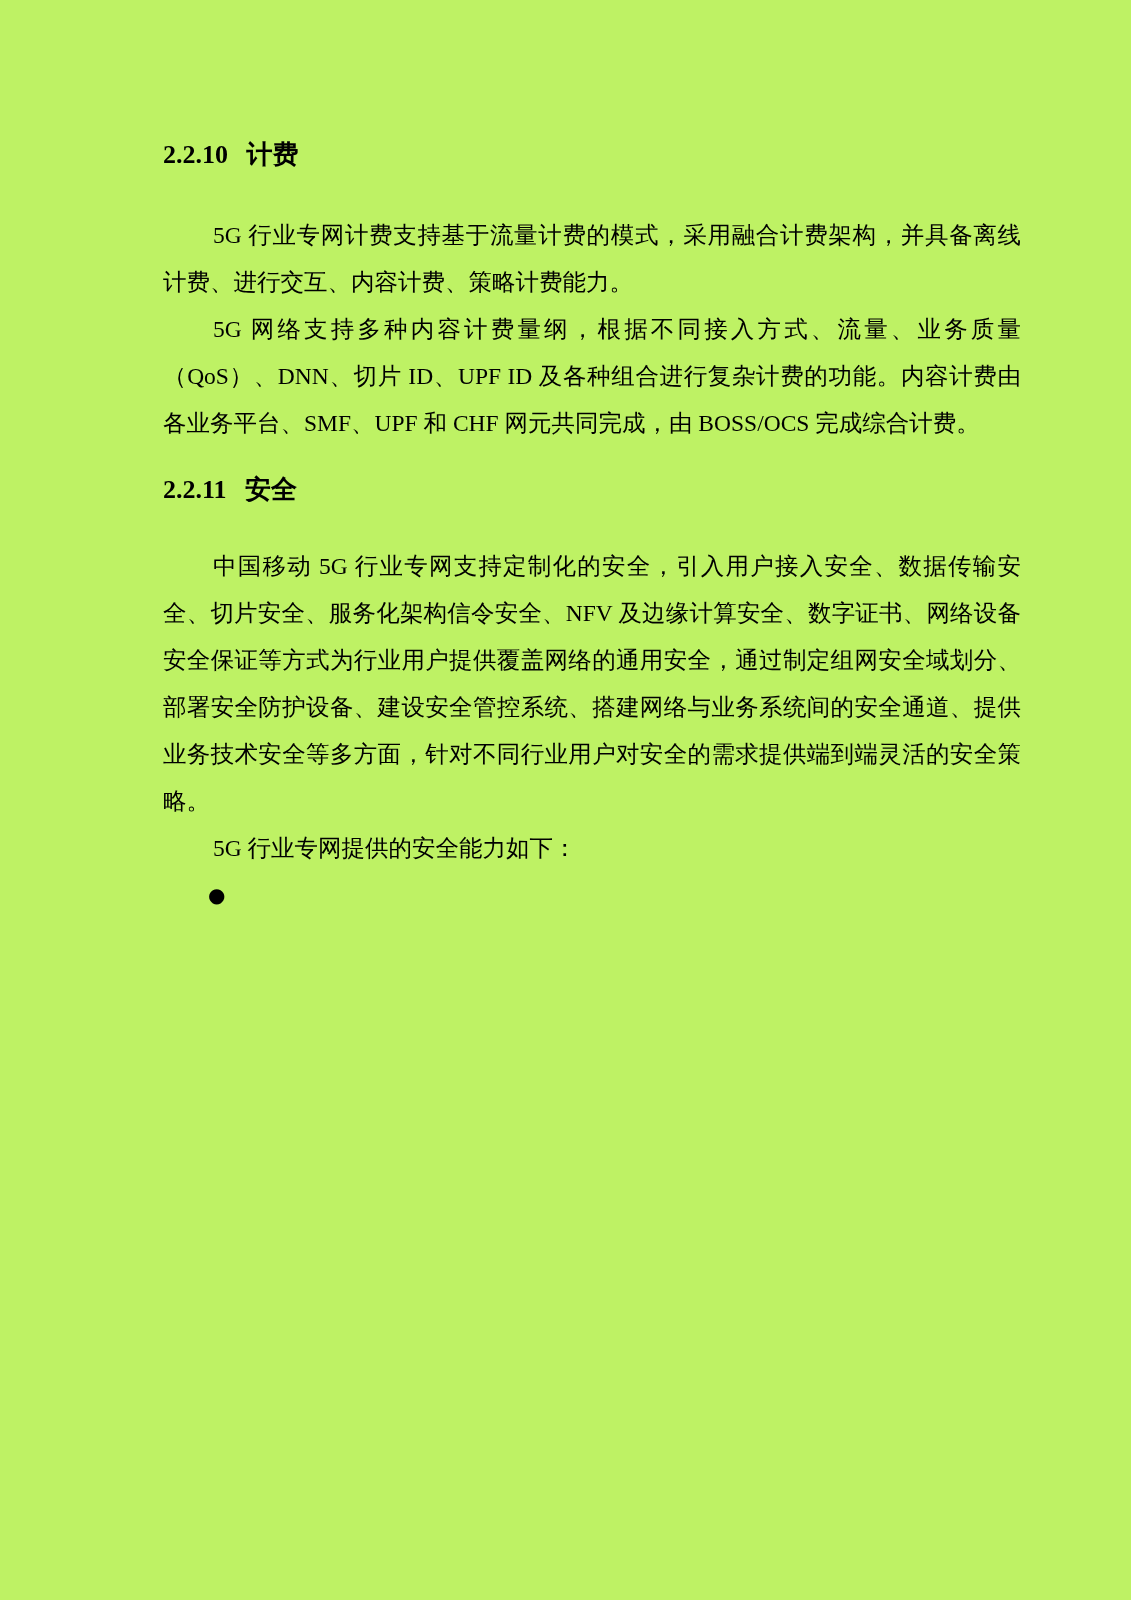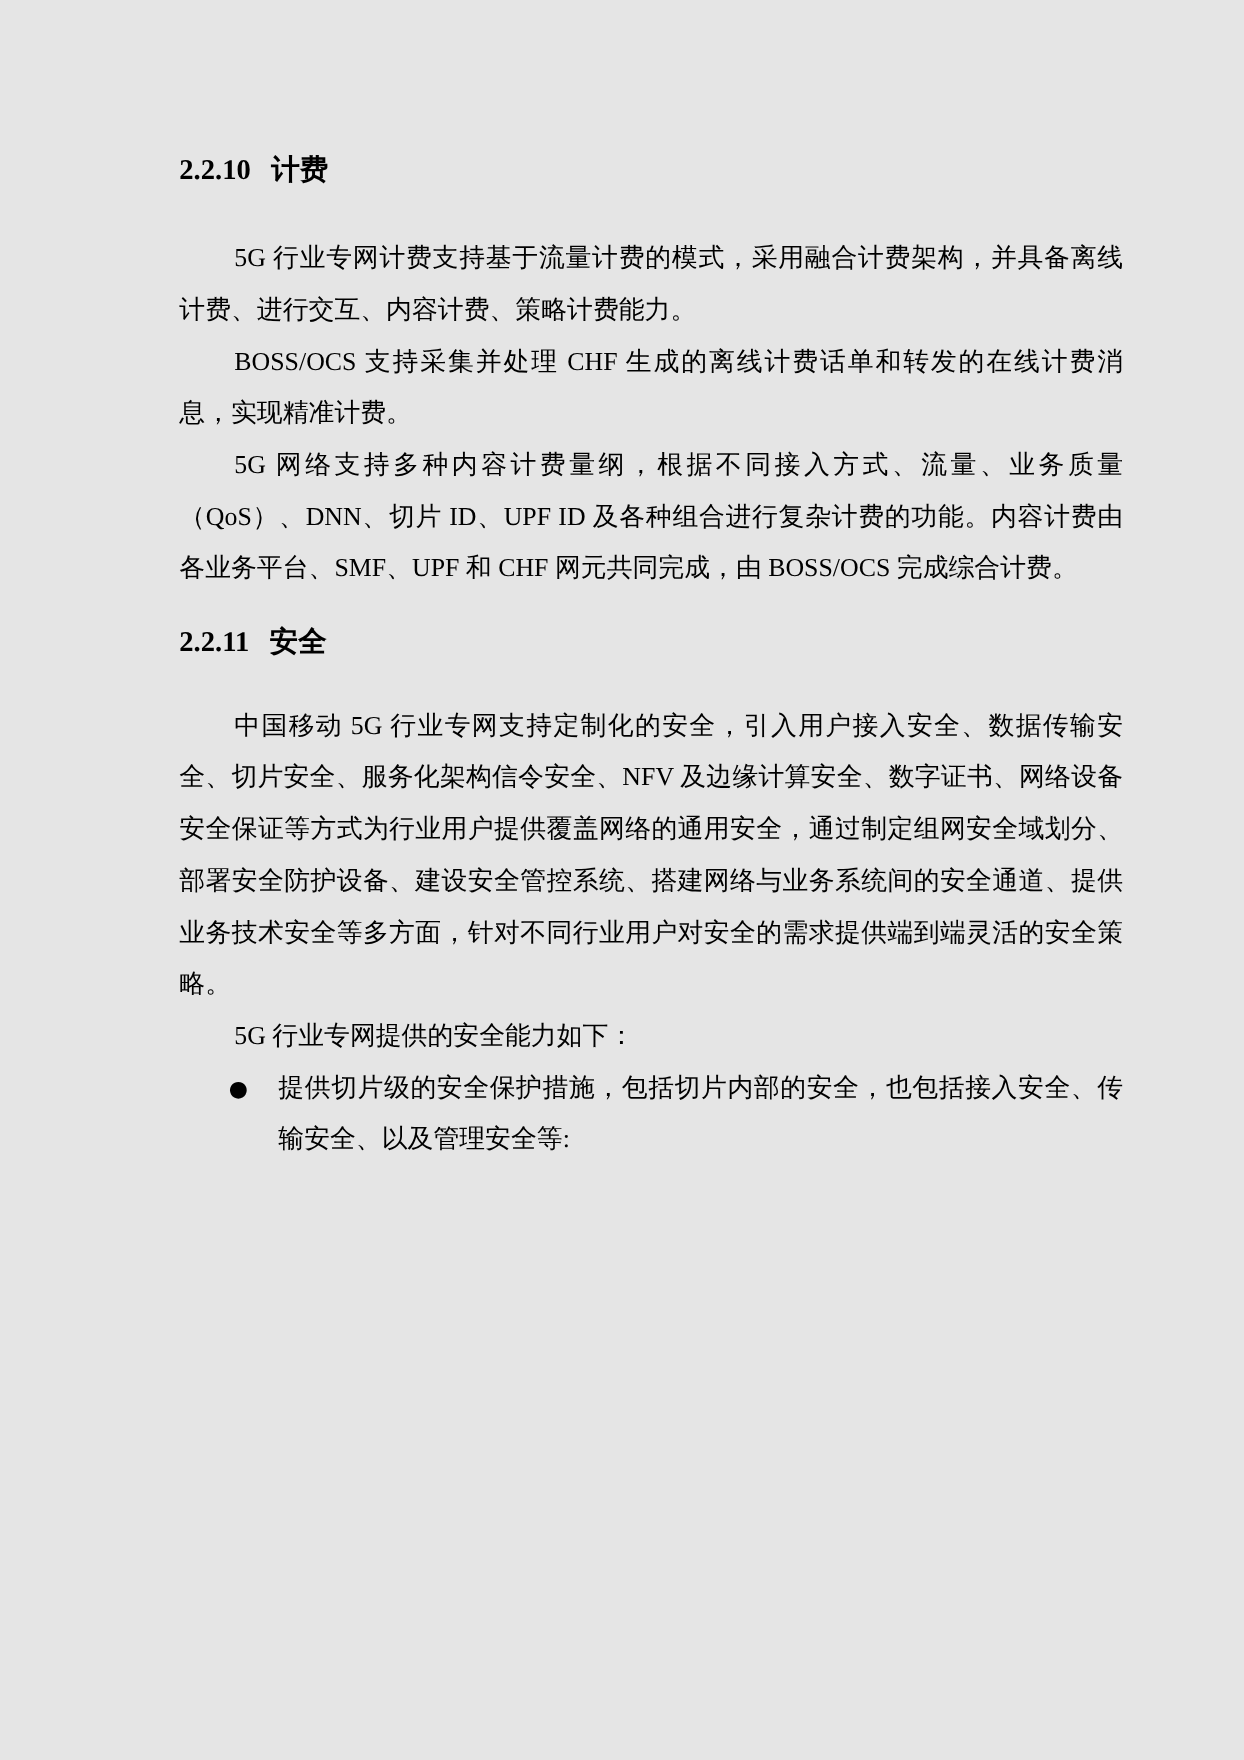--- a/index.html
+++ b/index.html
@@ -9,21 +9,21 @@
     background: #ffffff;
   }
   body {
     font-family: "Liberation Serif", "DejaVu Serif", serif;
     color: #000000;
   }
   .page {
     width: 1131px; height: 1600px;
     padding: 138px 110px 0 163px;
     overflow: hidden;
-    background: #e5e5e5;
+    background: #bef264;
   }
   .heading {
     font-size: 26px;
     font-weight: 700;
     line-height: 34px;
     margin: 0 0 40px 0;
     word-spacing: 12px;
     white-space: pre-wrap;
   }
   .heading.second {
@@ -69,28 +69,26 @@
   }
 </style>
 </head>
 <body>
 
 <div class="page">
 
   <h2 class="heading">2.2.10 计费</h2>
 
   <p class="para">5G 行业专网计费支持基于流量计费的模式，采用融合计费架构，并具备离线计费、进行交互、内容计费、策略计费能力。</p>
-  <p class="para">BOSS/OCS 支持采集并处理 CHF 生成的离线计费话单和转发的在线计费消息，实现精准计费。</p>
   <p class="para">5G 网络支持多种内容计费量纲，根据不同接入方式、流量、业务质量（QoS）、DNN、切片 ID、UPF ID 及各种组合进行复杂计费的功能。内容计费由各业务平台、SMF、UPF 和 CHF 网元共同完成，由 BOSS/OCS 完成综合计费。</p>
 
   <h2 class="heading second">2.2.11 安全</h2>
 
   <p class="para">中国移动 5G 行业专网支持定制化的安全，引入用户接入安全、数据传输安全、切片安全、服务化架构信令安全、NFV 及边缘计算安全、数字证书、网络设备安全保证等方式为行业用户提供覆盖网络的通用安全，通过制定组网安全域划分、部署安全防护设备、建设安全管控系统、搭建网络与业务系统间的安全通道、提供业务技术安全等多方面，针对不同行业用户对安全的需求提供端到端灵活的安全策略。</p>
   <p class="para">5G 行业专网提供的安全能力如下：</p>
 
   <div class="bullet-item">
     <span class="bullet-marker">●</span>
-    <span class="bullet-text">提供切片级的安全保护措施，包括切片内部的安全，也包括接入安全、传输安全、以及管理安全等:</span>
   </div>
 
 
 
 </div>
 
 </body></html>

